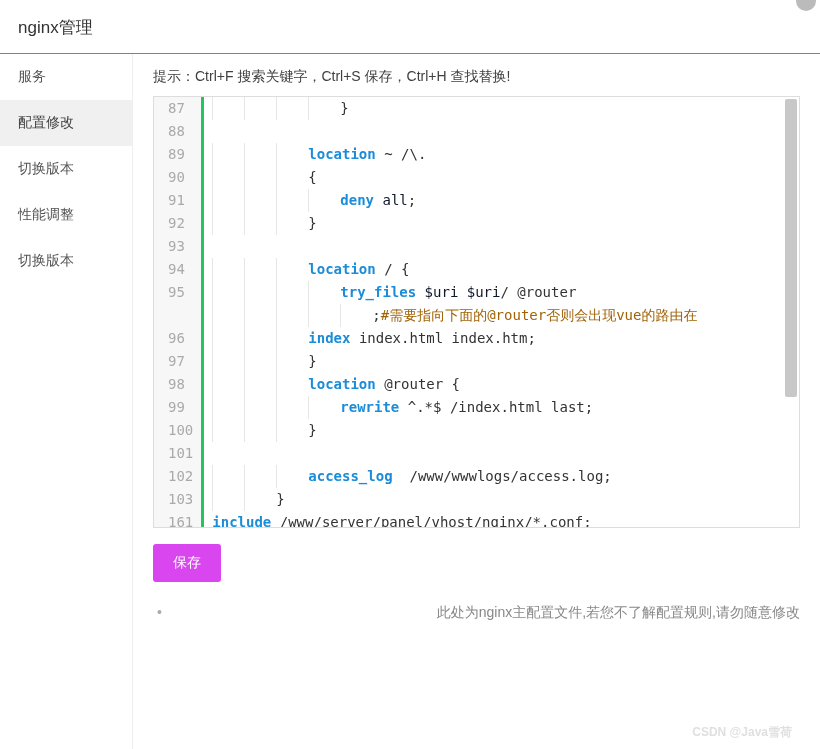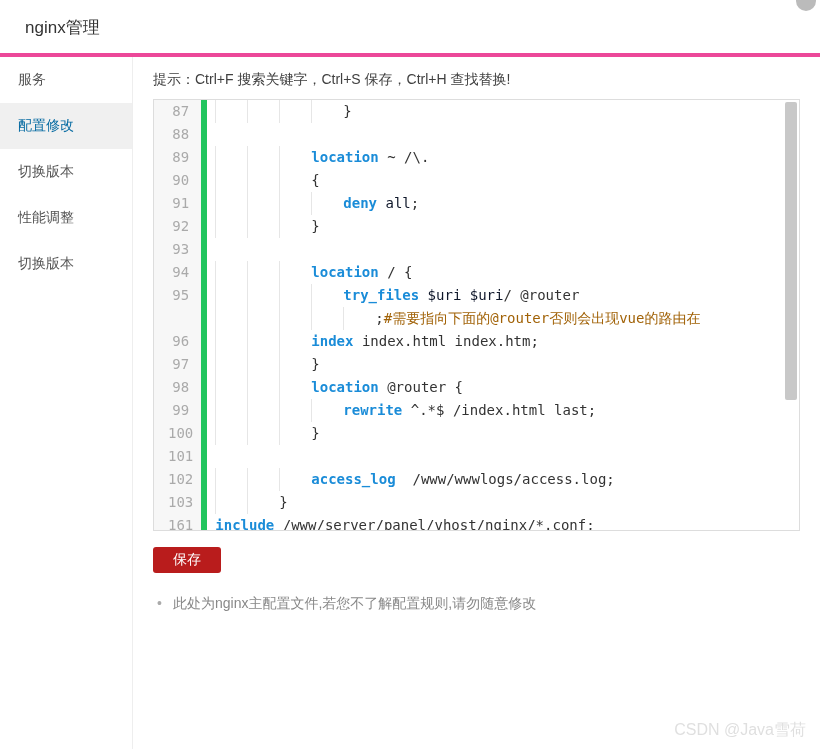--- a/index.html
+++ b/index.html
@@ -1,42 +1,42 @@
 <!DOCTYPE html>
 <html><head>
   <meta charset="utf-8">
   <style>
     * { margin: 0; padding: 0; box-sizing: border-box; }
     body { font-family: "Microsoft YaHei", Arial, sans-serif; background: #fff; width: 820px; height: 749px; overflow: hidden; position: relative; }
-    .header { padding: 16px 25px 14px; font-size: 17px; color: #333; border-bottom: 4px solid #ec4899; }
+    .header { padding: 16px 18px 14px; font-size: 17px; color: #333; border-bottom: 1px solid #ec4899; }
     .container { display: flex; height: calc(749px - 52px); }
     .sidebar { width: 133px; background: #fff; border-right: 1px solid #eee; }
     .sidebar-item { padding: 14px 18px; font-size: 14px; color: #555; cursor: pointer; }
-    .sidebar-item.active { background: #f0f0f0; color: #0369a1; }
+    .sidebar-item.active { background: #f0f0f0; color: #404040; }
     .main { flex: 1; padding: 14px 20px; display: flex; flex-direction: column; }
     .hint { font-size: 14px; color: #404040; margin-bottom: 10px; }
     .editor-wrap { border: 1px solid #ddd; position: relative; height: 432px; overflow: hidden; }
     .editor { display: flex; font-family: Consolas, Monaco, monospace; font-size: 14px; line-height: 23px; height: 100%; position: relative; }
-    .gutter { background: #f7f7f7; color: #aaa; text-align: center; padding: 0 8px 0 14px; user-select: none; border-right: 6px solid #22c55e; }
+    .gutter { background: #f7f7f7; color: #aaa; text-align: left; padding: 0 8px 0 14px; user-select: none; border-right: 3px solid #22c55e; }
     .gutter div { height: 23px; }
     .code { padding: 0 8px; flex: 1; white-space: pre; color: #333; overflow: hidden; }
     .code-line { height: 23px; display: flex; align-items: center; }
     .indent-guide { display: inline-block; border-left: 1px solid #e6e6e6; height: 23px; width: 1px; margin-right: 31px; vertical-align: top; }
     .tok-kw { color: #1a8cd8; font-weight: bold; }
     .tok-var { color: #0f172a; }
     .tok-comment { color: #a16207; }
     .tok-punc { color: #333; }
     .scrollbar { position: absolute; right: 2px; top: 2px; width: 12px; height: calc(100% - 4px); }
     .scrollbar-thumb { position: absolute; right: 0; top: 0; width: 12px; height: 70%; background: #c8c8c8; border-radius: 2px; }
-    .save-btn { margin-top: 16px; background: #b91c1c; color: #fff; border: none; padding: 4px 20px; font-size: 14px; border-radius: 3px; cursor: pointer; width: fit-content; }
+    .save-btn { margin-top: 16px; background: #d946ef; color: #fff; border: none; padding: 10px 20px; font-size: 14px; border-radius: 3px; cursor: pointer; width: fit-content; }
     .note-list { margin-top: 22px; list-style: none; }
-    .note-item { color: #888; font-size: 14px; padding-left: 20px; position: relative; }
+    .note-item { color: #888; font-size: 14px; padding-left: 20px; position: relative; text-align: right; }
     .note-item::before { content: "•"; position: absolute; left: 4px; color: #aaa; }
     .corner-badge { position: absolute; top: -9px; right: 4px; width: 20px; height: 20px; background: #bbb; border-radius: 50%; }
-    .watermark { position: absolute; bottom: 8px; right: 14px; color: #d8d8d8; font-size: 16px; opacity: 0.8; }
+    .watermark { position: absolute; bottom: 8px; right: 28px; color: #d8d8d8; font-size: 12px; opacity: 0.8; font-weight: bold; }
   </style>
 </head>
 <body>
 
 <div class="corner-badge"></div>
 
 <div class="header">nginx管理</div>
 
 <div class="container">
   <div class="sidebar" id="sidebar">

